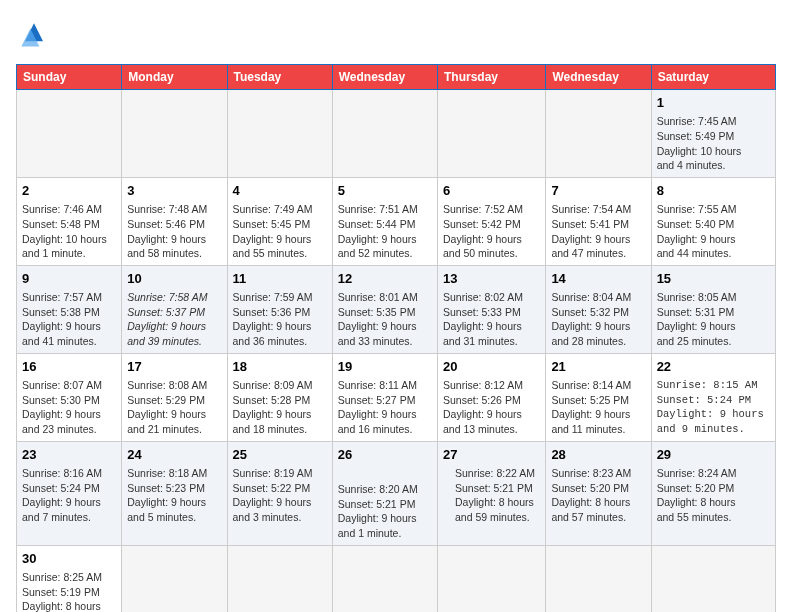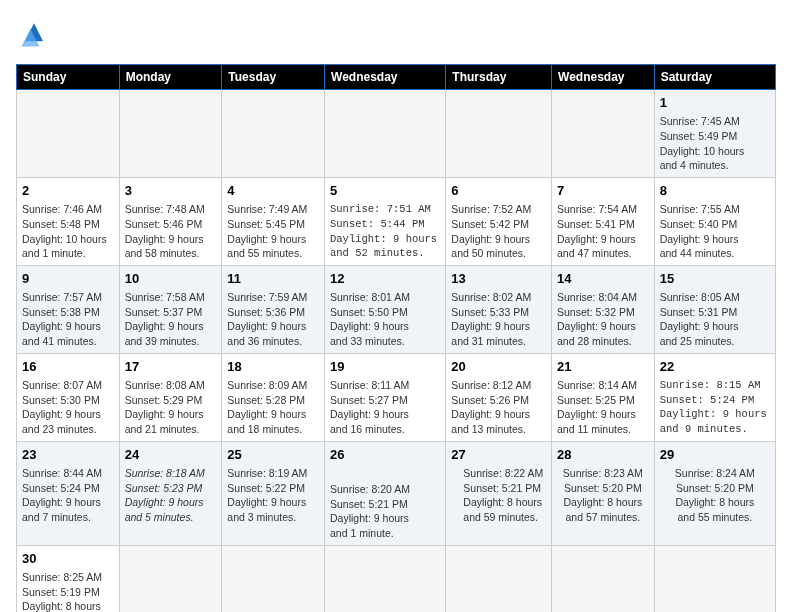--- a/index.html
+++ b/index.html
@@ -48,21 +48,21 @@
     .location {
       font-size: 14px;
       color: #555;
     }
     .calendar {
       width: 100%;
       border-collapse: collapse;
       font-size: 11px;
     }
     .calendar th {
-      background: #000000;
+      background: #ef4444;
       color: #fff;
       padding: 5px 6px;
       text-align: left;
       font-size: 12px;
       border: 1px solid #1a6fc4;
     }
     .calendar td {
       border: 1px solid #ccc;
       vertical-align: top;
       padding: 4px 5px;
@@ -152,21 +152,21 @@
         </td>
         <td>
           <div class="day-num">4</div>
           <div class="day-info" style="white-space: pre-line;">Sunrise: 7:49 AM
 Sunset: 5:45 PM
 Daylight: 9 hours
 and 55 minutes.</div>
         </td>
         <td>
           <div class="day-num">5</div>
-          <div class="day-info" style="white-space: pre-line; font-family: Liberation Mono, monospace;">Sunrise: 7:51 AM
+          <div class="day-info" style="white-space: pre-line;">Sunrise: 7:51 AM
 Sunset: 5:44 PM
 Daylight: 9 hours
 and 52 minutes.</div>
         </td>
         <td>
           <div class="day-num">6</div>
           <div class="day-info" style="white-space: pre-line;">Sunrise: 7:52 AM
 Sunset: 5:42 PM
 Daylight: 9 hours
 and 50 minutes.</div>
@@ -189,36 +189,36 @@
       <tr class="row-shade">
         <td>
           <div class="day-num">9</div>
           <div class="day-info" style="white-space: pre-line;">Sunrise: 7:57 AM
 Sunset: 5:38 PM
 Daylight: 9 hours
 and 41 minutes.</div>
         </td>
         <td>
           <div class="day-num">10</div>
-          <div class="day-info" style="white-space: pre-line;">Sunrise: 7:58 AM
+          <div class="day-info" style="white-space: pre-line; font-style: italic;">Sunrise: 7:58 AM
 Sunset: 5:37 PM
 Daylight: 9 hours
 and 39 minutes.</div>
         </td>
         <td>
           <div class="day-num">11</div>
           <div class="day-info" style="white-space: pre-line;">Sunrise: 7:59 AM
 Sunset: 5:36 PM
 Daylight: 9 hours
 and 36 minutes.</div>
         </td>
         <td>
           <div class="day-num">12</div>
           <div class="day-info" style="white-space: pre-line;">Sunrise: 8:01 AM
-Sunset: 5:50 PM
+Sunset: 5:35 PM
 Daylight: 9 hours
 and 33 minutes.</div>
         </td>
         <td>
           <div class="day-num">13</div>
           <div class="day-info" style="white-space: pre-line;">Sunrise: 8:02 AM
 Sunset: 5:33 PM
 Daylight: 9 hours
 and 31 minutes.</div>
         </td>
@@ -284,28 +284,28 @@
           <div class="day-num">22</div>
           <div class="day-info" style="white-space: pre-line; font-family: Liberation Mono, monospace;">Sunrise: 8:15 AM
 Sunset: 5:24 PM
 Daylight: 9 hours
 and 9 minutes.</div>
         </td>
       </tr>
       <tr class="row-shade">
         <td>
           <div class="day-num">23</div>
-          <div class="day-info" style="white-space: pre-line;">Sunrise: 8:44 AM
+          <div class="day-info" style="white-space: pre-line;">Sunrise: 8:16 AM
 Sunset: 5:24 PM
 Daylight: 9 hours
 and 7 minutes.</div>
         </td>
         <td>
           <div class="day-num">24</div>
-          <div class="day-info" style="white-space: pre-line; font-style: italic;">Sunrise: 8:18 AM
+          <div class="day-info" style="white-space: pre-line;">Sunrise: 8:18 AM
 Sunset: 5:23 PM
 Daylight: 9 hours
 and 5 minutes.</div>
         </td>
         <td>
           <div class="day-num">25</div>
           <div class="day-info" style="white-space: pre-line;">Sunrise: 8:19 AM
 Sunset: 5:22 PM
 Daylight: 9 hours
 and 3 minutes.</div>
@@ -319,28 +319,28 @@
         </td>
         <td>
           <div class="day-num">27</div>
           <div class="day-info" style="white-space: pre-line; margin-left: 12px;">Sunrise: 8:22 AM
 Sunset: 5:21 PM
 Daylight: 8 hours
 and 59 minutes.</div>
         </td>
         <td>
           <div class="day-num">28</div>
-          <div class="day-info" style="white-space: pre-line; text-align: center;">Sunrise: 8:23 AM
+          <div class="day-info" style="white-space: pre-line;">Sunrise: 8:23 AM
 Sunset: 5:20 PM
 Daylight: 8 hours
 and 57 minutes.</div>
         </td>
         <td>
           <div class="day-num">29</div>
-          <div class="day-info" style="white-space: pre-line; text-align: center;">Sunrise: 8:24 AM
+          <div class="day-info" style="white-space: pre-line;">Sunrise: 8:24 AM
 Sunset: 5:20 PM
 Daylight: 8 hours
 and 55 minutes.</div>
         </td>
       </tr>
       <tr>
         <td>
           <div class="day-num">30</div>
           <div class="day-info" style="white-space: pre-line;">Sunrise: 8:25 AM
 Sunset: 5:19 PM

